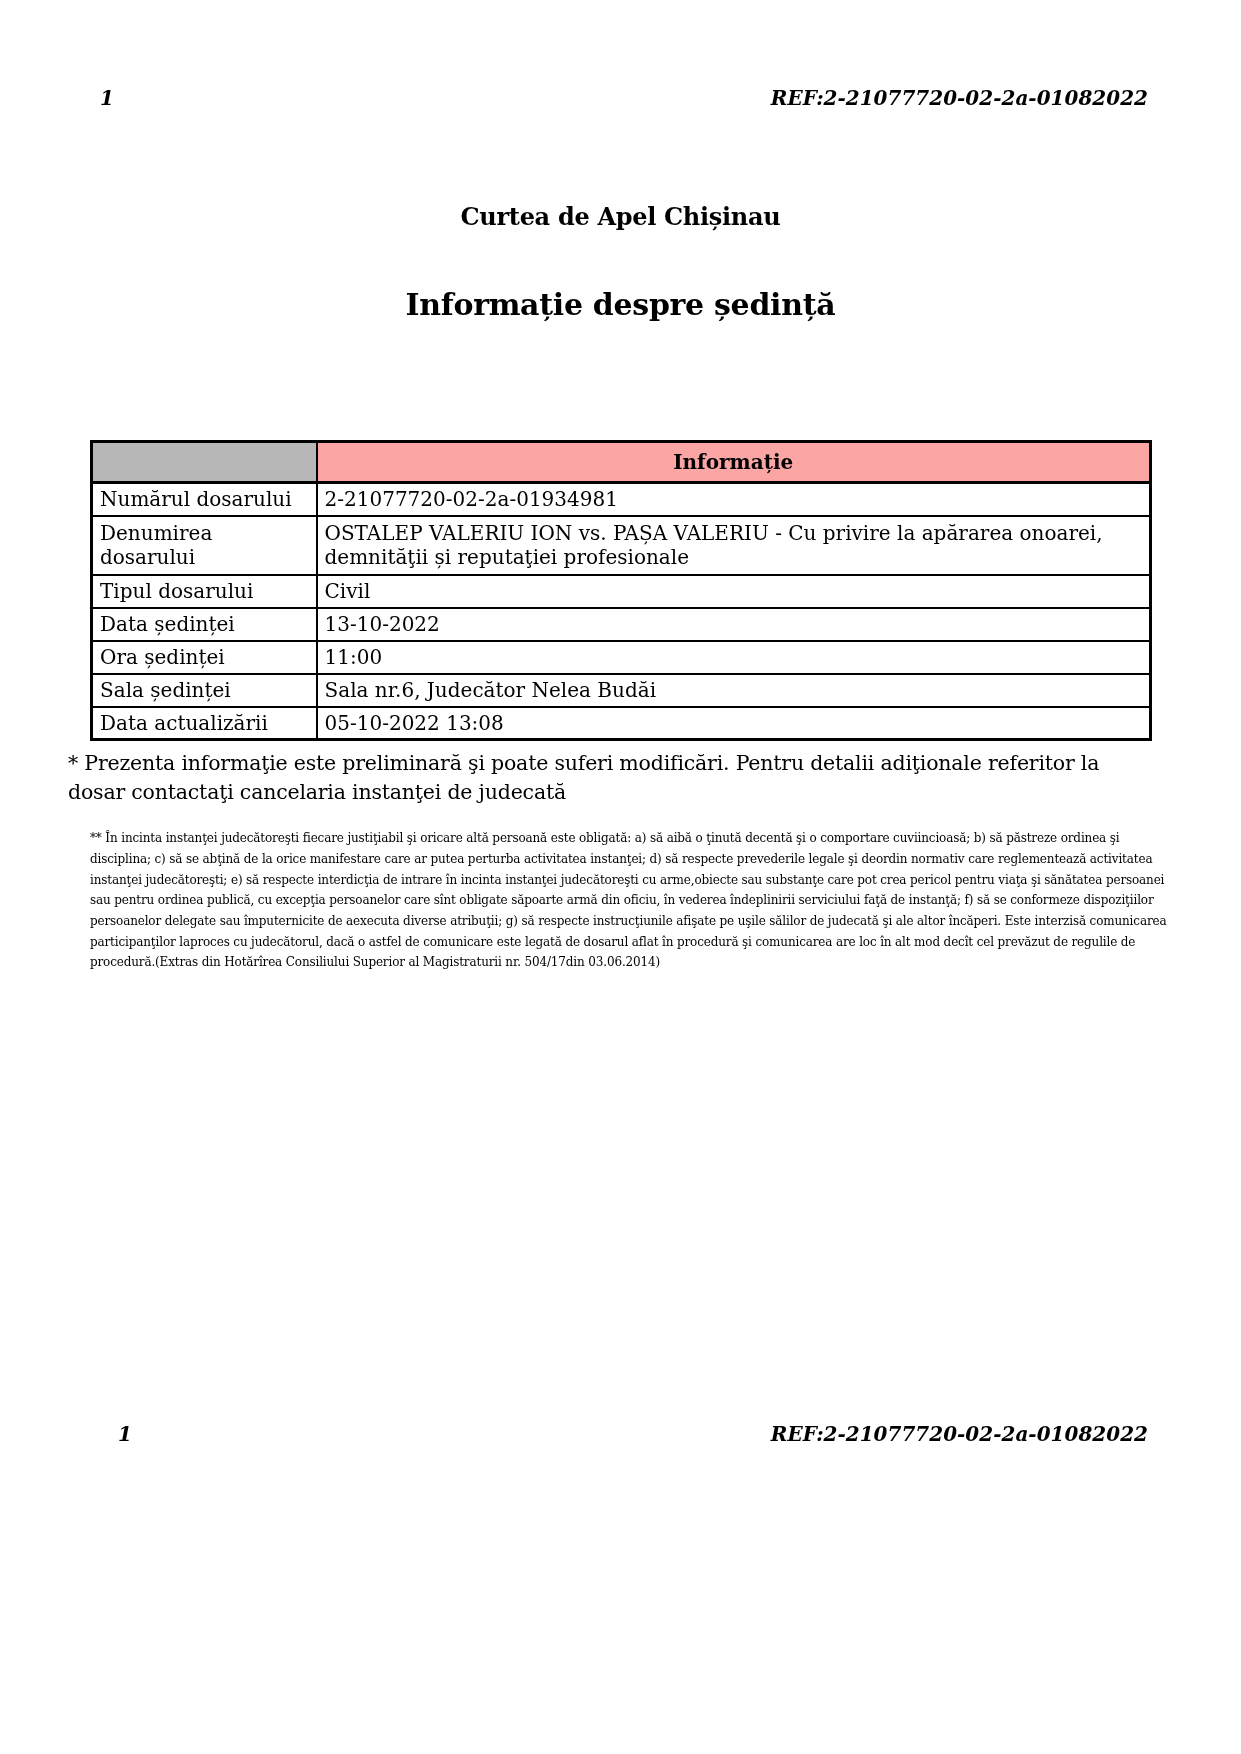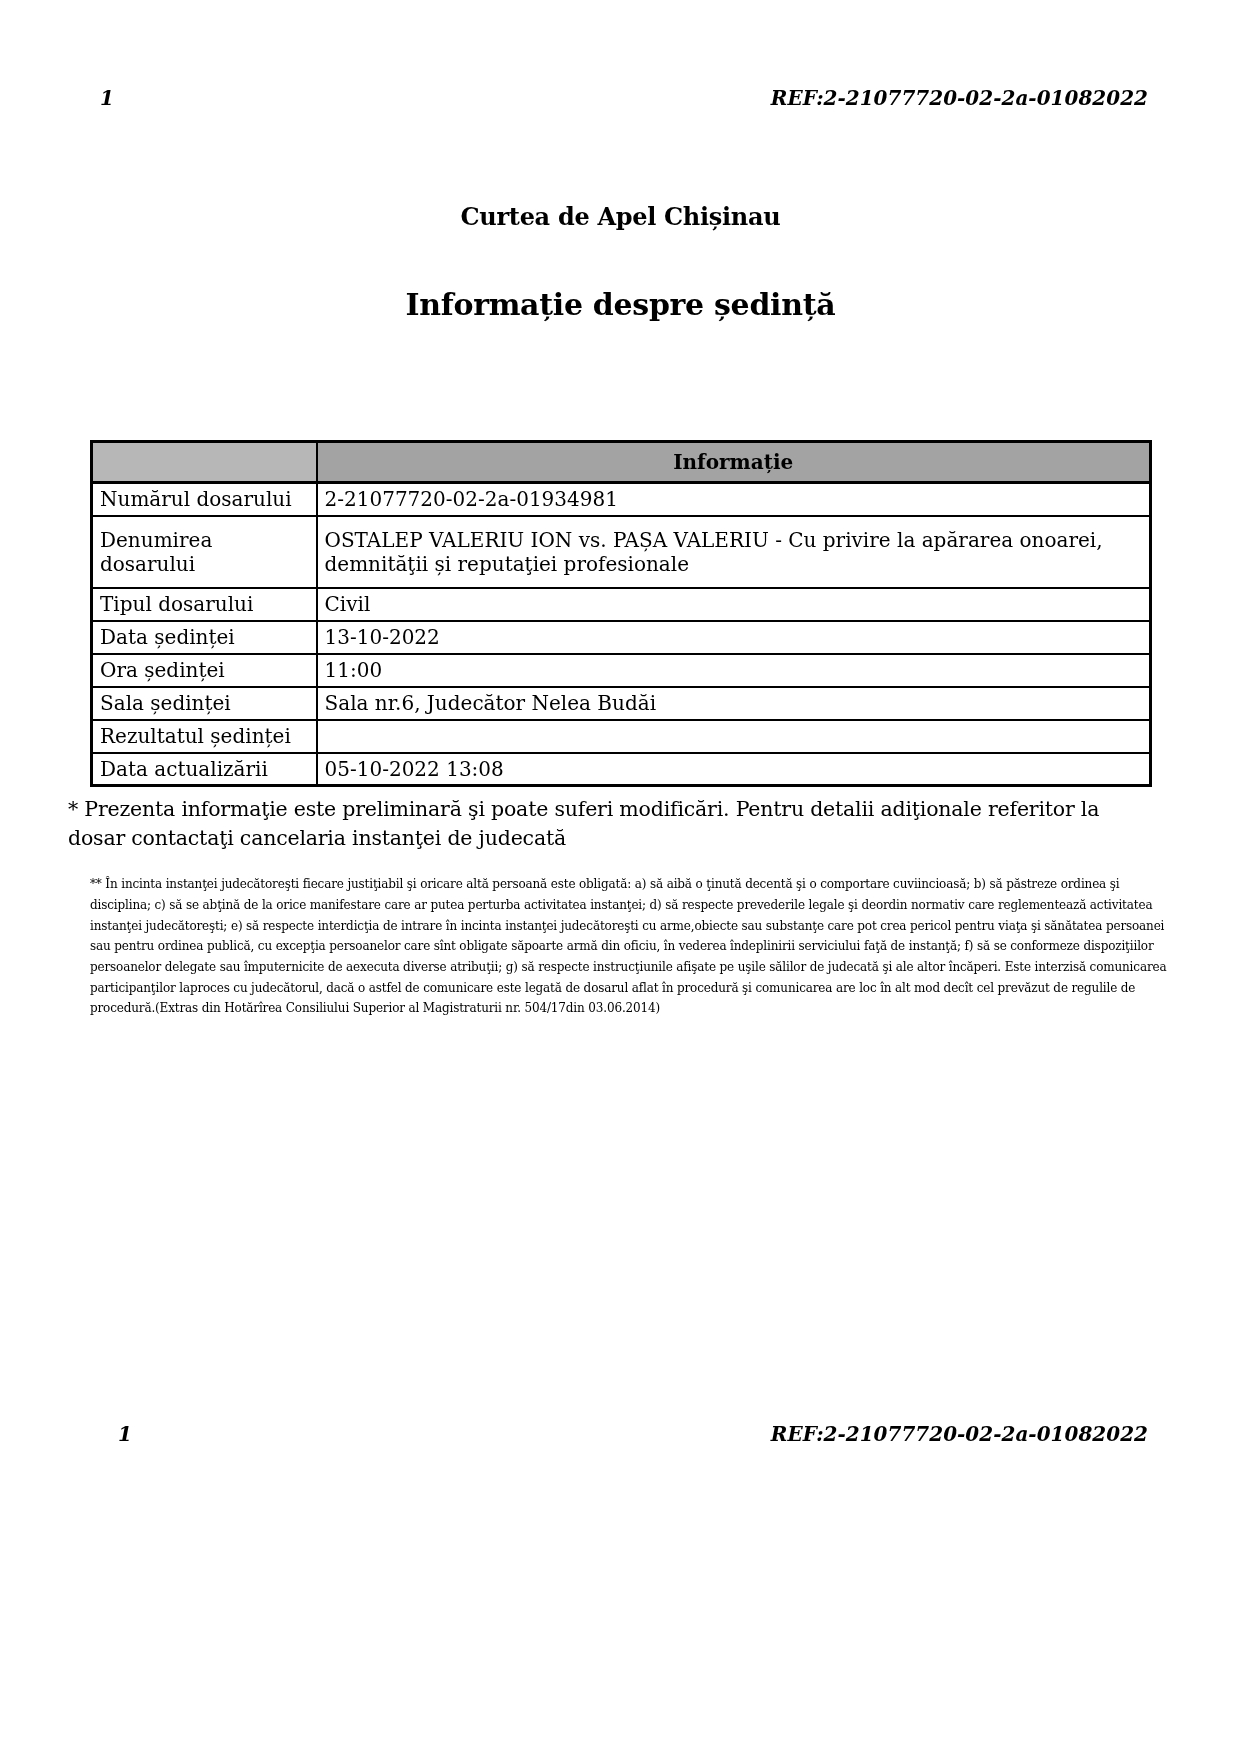--- a/index.html
+++ b/index.html
@@ -59,21 +59,21 @@
   table.session-table td, table.session-table th {
     border: 2px solid #000000;
     padding: 3px 7px;
     vertical-align: middle;
     text-align: left;
     font-weight: normal;
     overflow: hidden;
   }
   table.session-table col.c-label { width: 225px; }
   table.session-table tr { height: 33px; }
-  table.session-table tr.row-tall { height: 72px; }
+  table.session-table tr.row-tall { height: 59px; }
   table.session-table tr.head-row { height: 41px; }
   table.session-table tr.head-row th {
     border-bottom: 3px solid #000000;
     text-align: center;
     font-weight: bold;
   }
   .note-primary {
     margin: 8px 0 0 68px;
     width: 1072px;
     font-size: 20.5px;
@@ -103,21 +103,21 @@
   <div class="doc-subtitle">Informație despre ședință</div>
 
   <table class="session-table">
     <colgroup>
       <col class="c-label">
       <col class="c-value">
     </colgroup>
     <tbody>
       <tr class="head-row">
         <th style="background:#b7b7b7;"></th>
-        <th style="background:#a3a3a3;">Informație</th>
+        <th style="background:#fca5a5;">Informație</th>
       </tr>
       <tr>
         <td>Numărul dosarului</td>
         <td>2-21077720-02-2a-01934981</td>
       </tr>
       <tr class="row-tall">
         <td>Denumirea dosarului</td>
         <td>OSTALEP VALERIU ION vs. PAȘA VALERIU - Cu privire la apărarea onoarei, demnităţii și reputaţiei profesionale</td>
       </tr>
       <tr>
@@ -130,24 +130,20 @@
       </tr>
       <tr>
         <td>Ora ședinței</td>
         <td>11:00</td>
       </tr>
       <tr>
         <td>Sala ședinței</td>
         <td>Sala nr.6, Judecător Nelea Budăi</td>
       </tr>
       <tr>
-        <td>Rezultatul ședinței</td>
-        <td></td>
-      </tr>
-      <tr>
         <td>Data actualizării</td>
         <td>05-10-2022 13:08</td>
       </tr>
     </tbody>
   </table>
 
   <div class="note-primary">* Prezenta informaţie este preliminară şi poate suferi modificări. Pentru detalii adiţionale referitor la dosar contactaţi cancelaria instanţei de judecată</div>
 
   <div class="note-secondary">** În incinta instanţei judecătoreşti fiecare justiţiabil şi oricare altă persoană este obligată: a) să aibă o ţinută decentă şi o comportare cuviincioasă; b) să păstreze ordinea şi disciplina; c) să se abţină de la orice manifestare care ar putea perturba activitatea instanţei; d) să respecte prevederile legale şi deordin normativ care reglementează activitatea instanţei judecătoreşti; e) să respecte interdicţia de intrare în incinta instanţei judecătoreşti cu arme,obiecte sau substanţe care pot crea pericol pentru viaţa şi sănătatea persoanei sau pentru ordinea publică, cu excepţia persoanelor care sînt obligate săpoarte armă din oficiu, în vederea îndeplinirii serviciului faţă de instanţă; f) să se conformeze dispoziţiilor persoanelor delegate sau împuternicite de aexecuta diverse atribuţii; g) să respecte instrucţiunile afişate pe uşile sălilor de judecată şi ale altor încăperi. Este interzisă comunicarea participanţilor laproces cu judecătorul, dacă o astfel de comunicare este legată de dosarul aflat în procedură şi comunicarea are loc în alt mod decît cel prevăzut de regulile de procedură.(Extras din Hotărîrea Consiliului Superior al Magistraturii nr. 504/17din 03.06.2014)</div>
 

